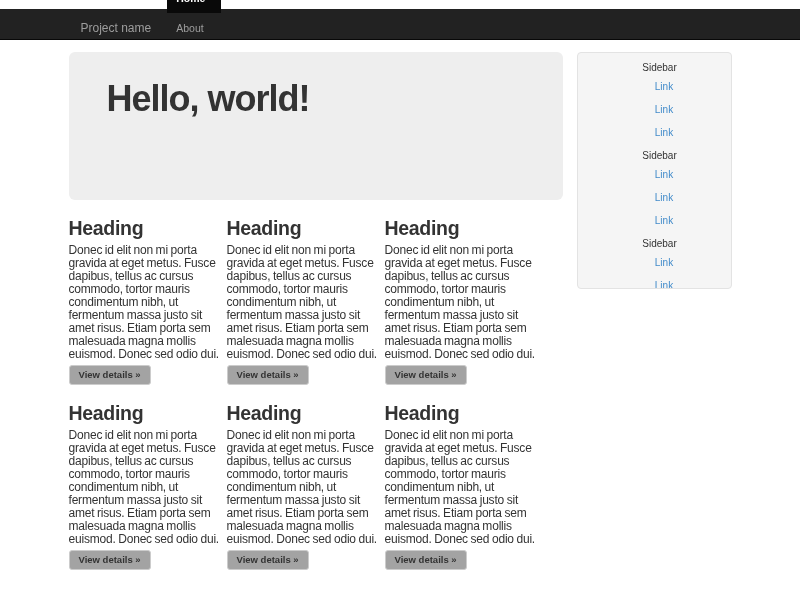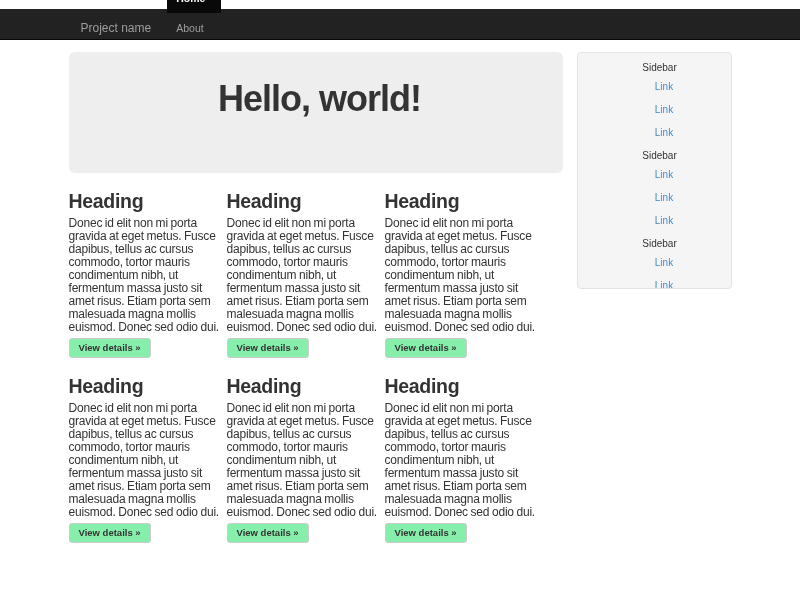--- a/index.html
+++ b/index.html
@@ -20,31 +20,31 @@
   .nav li{display:block;}
   .nav a{display:block;line-height:30px;padding:0 9px;font-size:10.5px;color:var(--navbar-link);text-decoration:none;}
   .nav a.active{background:var(--navbar-active-bg);color:var(--navbar-active-text);font-weight:bold;}
 
   
   .container{width:663px;margin:0 auto;}
   .content-row{display:flex;gap:14px;margin-top:12px;align-items:flex-start;}
   .main-col{width:494px;}
 
   
-  .jumbotron{height:121px;background:var(--jumbotron-bg);border-radius:6px;
-    padding:26px 30px 0 38px;box-sizing:border-box;text-align:center;}
+  .jumbotron{height:148px;background:var(--jumbotron-bg);border-radius:6px;
+    padding:26px 30px 0 38px;box-sizing:border-box;}
   .jumbotron h1{margin:0;font-size:36px;line-height:42px;font-weight:bold;letter-spacing:-1px;color:#333;}
   .jumbotron p{margin:9px 0 0;font-size:12px;line-height:19px;color:#555;}
 
   
   .grid{display:grid;grid-template-columns:repeat(3,158px);}
   .card h2{margin:18px 0 0;font-size:19.5px;line-height:20px;font-weight:bold;letter-spacing:-0.3px;color:#333;}
   .card p{margin:6px 0 0;font-size:12px;line-height:13px;letter-spacing:-0.2px;word-spacing:-0.5px;color:#333;}
   .btn{display:inline-block;margin-top:4px;height:20px;padding:0 9px;font-size:9.5px;font-weight:bold;
-    color:#333;background:#86efac;border:1px solid var(--button-border);border-radius:3px;
+    color:#333;background:#a3a3a3;border:1px solid var(--button-border);border-radius:3px;
     font-family:inherit;cursor:pointer;line-height:18px;}
 
   
   .sidebar{width:155px;height:237px;background:var(--sidebar-bg);border:1px solid var(--sidebar-border);
     border-radius:4px;box-sizing:border-box;padding:3px 0 0;overflow:hidden;text-align:center;}
   .sidebar-title{font-size:10px;color:#333;padding:6px 0 2px 11px;}
   .sidebar-link{display:block;font-size:10px;color:var(--link);text-decoration:none;padding:6px 0 6px 20px;}
 
   
   footer{border-top:1px solid var(--divider);margin-top:10px;padding:10px 0 0 12px;}

